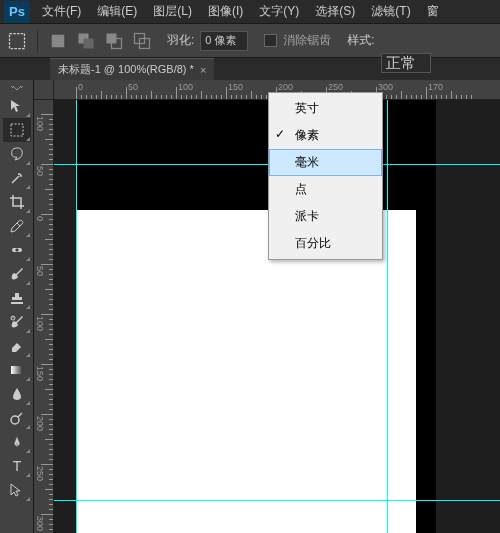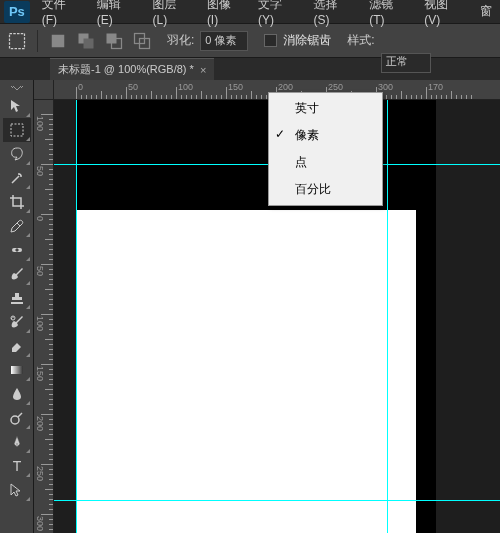--- a/index.html
+++ b/index.html
@@ -8,21 +8,21 @@
 .menubar { background: #2a2a2a; height: 24px; display: flex; align-items: center; border-bottom: 1px solid #1a1a1a; }
 .ps-logo { width: 26px; height: 22px; background: #0a3b5c; color: #6fc7f7; display: flex; align-items: center; justify-content: center; font-weight: bold; font-size: 13px; margin: 0 4px; border-radius: 2px; }
 .menu-item { padding: 0 8px; color: #ccc; font-size: 12px; height: 24px; display: flex; align-items: center; }
 
 .options-bar { background: #424242; height: 34px; display: flex; align-items: center; border-bottom: 1px solid #1a1a1a; padding: 0 6px; gap: 6px; }
 .ob-icon { width: 22px; height: 22px; display: flex; align-items: center; justify-content: center; color: #ccc; border: 1px solid transparent; }
 .ob-sep { width: 1px; height: 22px; background: #2a2a2a; margin: 0 3px; }
 .ob-label { color: #ccc; font-size: 12px; }
 .ob-input { background: #2a2a2a; border: 1px solid #555; color: #ccc; font-size: 11px; width: 48px; height: 20px; padding: 0 4px; }
 .ob-checkbox { width: 13px; height: 13px; border: 1px solid #666; background: #2a2a2a; }
-.ob-select { background: #2a2a2a; border: 1px solid #555; color: #ccc; font-size: 11px; height: 20px; padding: 0 4px; width: 50px; margin-top: 44px; }
+.ob-select { background: #2a2a2a; border: 1px solid #555; color: #ccc; font-size: 15px; height: 20px; padding: 0 4px; width: 50px; margin-top: 44px; }
 
 .tab-area { background: #2a2a2a; height: 22px; display: flex; align-items: flex-end; padding-left: 50px; }
 .doc-tab { background: #3a3a3a; color: #ccc; font-size: 11px; padding: 3px 8px; display: flex; align-items: center; gap: 6px; border-top: 1px solid #555; }
 .close-x { font-size: 11px; color: #aaa; cursor: pointer; }
 
 .workspace { display: flex; position: relative; height: calc(533px - 24px - 34px - 22px); }
 .toolbox { width: 34px; background: #424242; border-right: 1px solid #1a1a1a; display: flex; flex-direction: column; align-items: center; padding-top: 2px; }
 .tool { width: 28px; height: 24px; display: flex; align-items: center; justify-content: center; color: #ccc; margin: 0px 0; position: relative; }
 .tool.active { background: #2a2a2a; }
 .tool svg { width: 16px; height: 16px; }
@@ -53,21 +53,20 @@
 
 <div class="menubar">
   <div class="ps-logo">Ps</div>
   <div class="menu-item">文件(F)</div>
   <div class="menu-item">编辑(E)</div>
   <div class="menu-item">图层(L)</div>
   <div class="menu-item">图像(I)</div>
   <div class="menu-item">文字(Y)</div>
   <div class="menu-item">选择(S)</div>
   <div class="menu-item">滤镜(T)</div>
-  <div class="menu-item">视图(V)</div>
   <div class="menu-item">窗</div>
 </div>
 
 <div class="options-bar">
   <div class="ob-icon">
       <svg viewBox="0 0 16 16">
         <rect x="2" y="2" width="12" height="12" fill="none" stroke="#ccc" stroke-dasharray="2,1"></rect>
       </svg>
     </div>
   <div class="ob-sep"></div>
@@ -90,21 +89,21 @@
     </div>
   <div class="ob-icon">
       <svg viewBox="0 0 16 16">
         <rect x="2" y="2" width="8" height="8" fill="none" stroke="#888"></rect>
         <rect x="6" y="6" width="8" height="8" fill="none" stroke="#888"></rect>
       </svg>
     </div>
   <span class="ob-label" style="margin-left:8px">羽化:</span>
   <input class="ob-input" value="0 像素" style="">
   <div class="ob-checkbox" style="margin-left:10px"></div>
-  <span class="ob-label" style="color:#e5e5e5">消除锯齿</span>
+  <span class="ob-label" style="color:#a3a3a3">消除锯齿</span>
   <span class="ob-label" style="margin-left:10px">样式:</span>
   <div class="ob-select">正常</div>
 </div>
 
 <div class="tab-area">
   <div class="doc-tab">
     <span>未标题-1 @ 100%(RGB/8) *</span>
     <span class="close-x">×</span>
   </div>
 </div>
@@ -422,17 +421,19 @@
     <div class="doc-bg"></div>
     <div class="doc-canvas"></div>
     <div class="guide-h" style="top:84px"></div>
     <div class="guide-h" style="top:420px"></div>
     <div class="guide-v" style="left:42px"></div>
     <div class="guide-v" style="left:353px"></div>
 
     <div class="context-menu" style="top:12px; left:234px;">
       <div class="cm-item">英寸</div>
       <div class="cm-item checked">像素</div>
+      <div class="cm-item hover">毫米</div>
       <div class="cm-item">点</div>
+      <div class="cm-item">派卡</div>
       <div class="cm-item">百分比</div>
     </div>
   </div>
 </div>
 
 </body></html>

